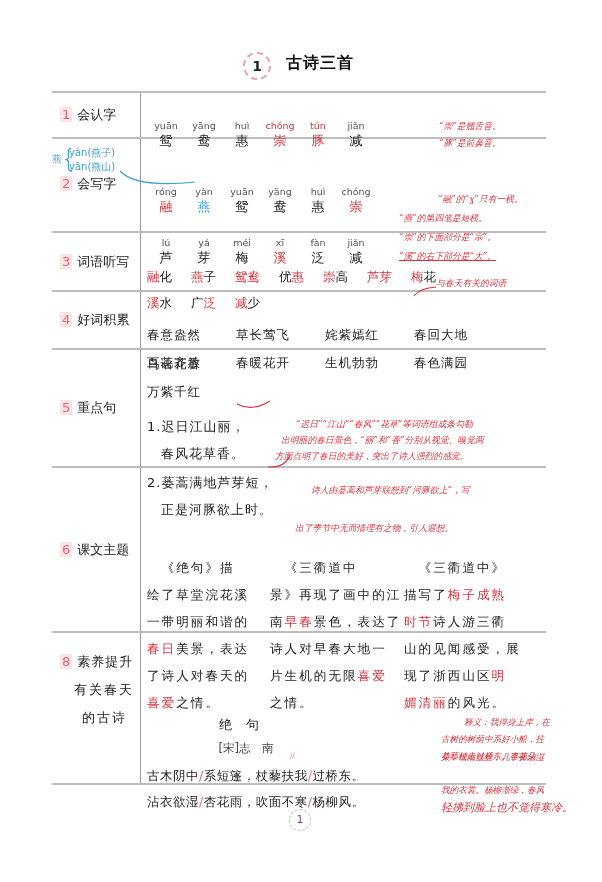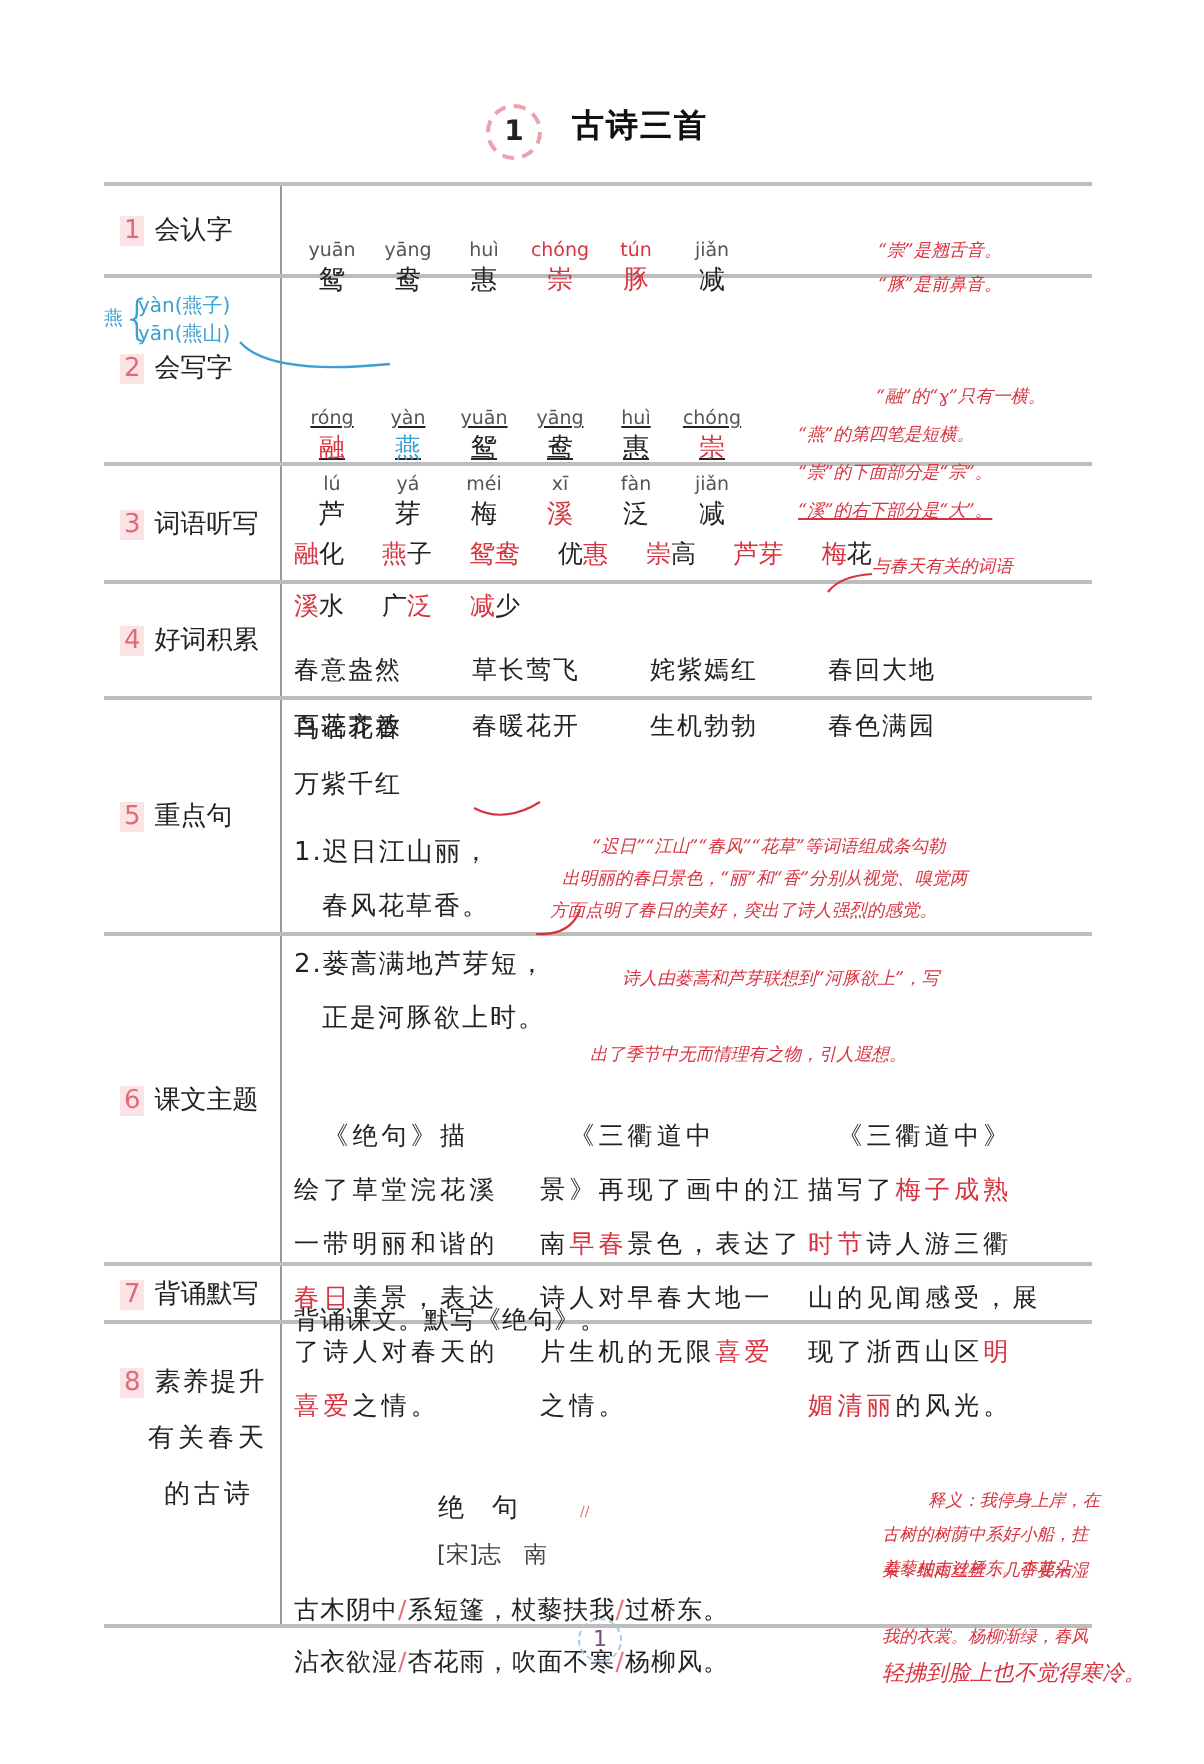--- a/index.html
+++ b/index.html
@@ -86,21 +86,21 @@
         <span style="position:absolute;left:9px;top:0;font-size:24px;line-height:28px;font-weight:100;color:#3aa0d0;">{</span>
         <span style="position:absolute;left:17px;top:1px;white-space:nowrap;">yàn(燕子)</span>
         <span style="position:absolute;left:17px;top:15px;white-space:nowrap;">yān(燕山)</span>
       </div>
       <div style="position:absolute;left:0;top:36px;">
         <span class="n">2</span><span>会写字</span>
       </div>
     </td>
     <td>
       <div class="content">
-        <div class="py-row" style="top:18px;text-decoration:underline;">
+        <div class="py-row" style="top:0;">
           <div class="py-cell">
                 <div class="py">róng</div>
                 <div class="hz red">融</div>
               </div>
           <div class="py-cell">
                 <div class="py">yàn</div>
                 <div class="hz blue">燕</div>
               </div>
           <div class="py-cell">
                 <div class="py">yuān</div>
@@ -231,28 +231,20 @@
           <div>描写了<span class="red">梅子成熟</span></div>
           <div><span class="red">时节</span>诗人游三衢</div>
           <div>山的见闻感受，展</div>
           <div>现了浙西山区<span class="red">明</span></div>
           <div><span class="red">媚清丽</span>的风光。</div>
         </div>
       </div>
     </td>
   </tr>
 
-  <tr class="r7">
-    <td class="lab"><span class="n">7</span><span>背诵默写</span></td>
-    <td>
-      <div class="content">
-            <div style="position:absolute;left:6px;top:5px;font-size:12.5px;letter-spacing:0.5px;">背诵课文。默写《绝句》。</div>
-          </div>
-    </td>
-  </tr>
 
   <tr class="r8">
     <td class="lab">
       <div style="position:absolute;left:0;top:20px;"><span class="n">8</span><span style="letter-spacing:1px;">素养提升</span></div>
       <div style="position:absolute;left:22px;top:48px;letter-spacing:2px;">有关春天</div>
       <div style="position:absolute;left:30px;top:76px;letter-spacing:2px;">的古诗</div>
     </td>
     <td>
       <div class="content">
         <div class="poem-title" style="top:8px;">绝句</div>

